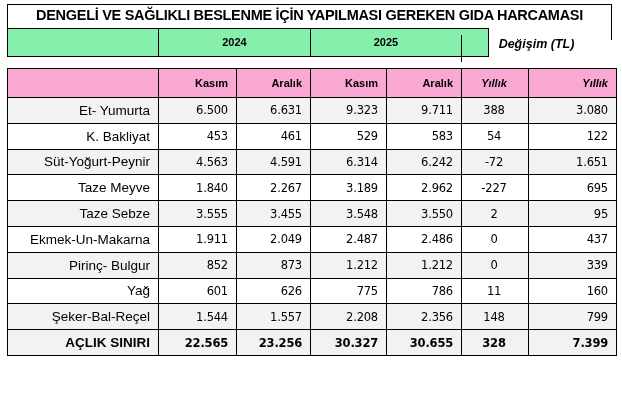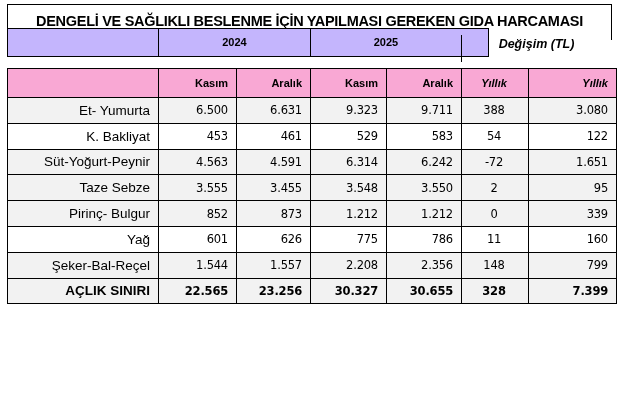--- a/index.html
+++ b/index.html
@@ -29,33 +29,33 @@
       height: 36px;
       border: 1px solid #000;
       border-bottom: none;
       box-sizing: border-box;
       background: #fff;
       text-align: center;
       font-weight: bold;
       font-size: 14.5px;
       line-height: 16px;
       letter-spacing: -0.3px;
-      padding-top: 8px;
+      padding-top: 2px;
     }
     .title-line { display: block; white-space: nowrap; }
 
     
     .year-row {
       position: absolute;
       left: 0;
       top: 24px;
       width: 482px;
       height: 29px;
       box-sizing: border-box;
-      background: #c4b5fd;
+      background: #86efac;
       border: 1px solid #000;
     }
     .year-cell {
       position: absolute;
       top: 0;
       height: 27px;
       box-sizing: border-box;
       font-size: 11px;
       font-weight: bold;
       line-height: 27px;
@@ -177,28 +177,46 @@
       </tr>
       <tr class="row shade">
         <td class="label">Süt-Yoğurt-Peynir</td>
         <td class="num">4.563</td>
         <td class="num">4.591</td>
         <td class="num">6.314</td>
         <td class="num">6.242</td>
         <td class="num center">-72</td>
         <td class="num">1.651</td>
       </tr>
+      <tr class="row">
+        <td class="label">Taze Meyve</td>
+        <td class="num">1.840</td>
+        <td class="num">2.267</td>
+        <td class="num">3.189</td>
+        <td class="num">2.962</td>
+        <td class="num center">-227</td>
+        <td class="num">695</td>
+      </tr>
       <tr class="row shade">
         <td class="label">Taze Sebze</td>
         <td class="num">3.555</td>
         <td class="num">3.455</td>
         <td class="num">3.548</td>
         <td class="num">3.550</td>
         <td class="num center">2</td>
         <td class="num">95</td>
+      </tr>
+      <tr class="row">
+        <td class="label">Ekmek-Un-Makarna</td>
+        <td class="num">1.911</td>
+        <td class="num">2.049</td>
+        <td class="num">2.487</td>
+        <td class="num">2.486</td>
+        <td class="num center">0</td>
+        <td class="num">437</td>
       </tr>
       <tr class="row shade">
         <td class="label">Pirinç- Bulgur</td>
         <td class="num">852</td>
         <td class="num">873</td>
         <td class="num">1.212</td>
         <td class="num">1.212</td>
         <td class="num center">0</td>
         <td class="num">339</td>
       </tr>

